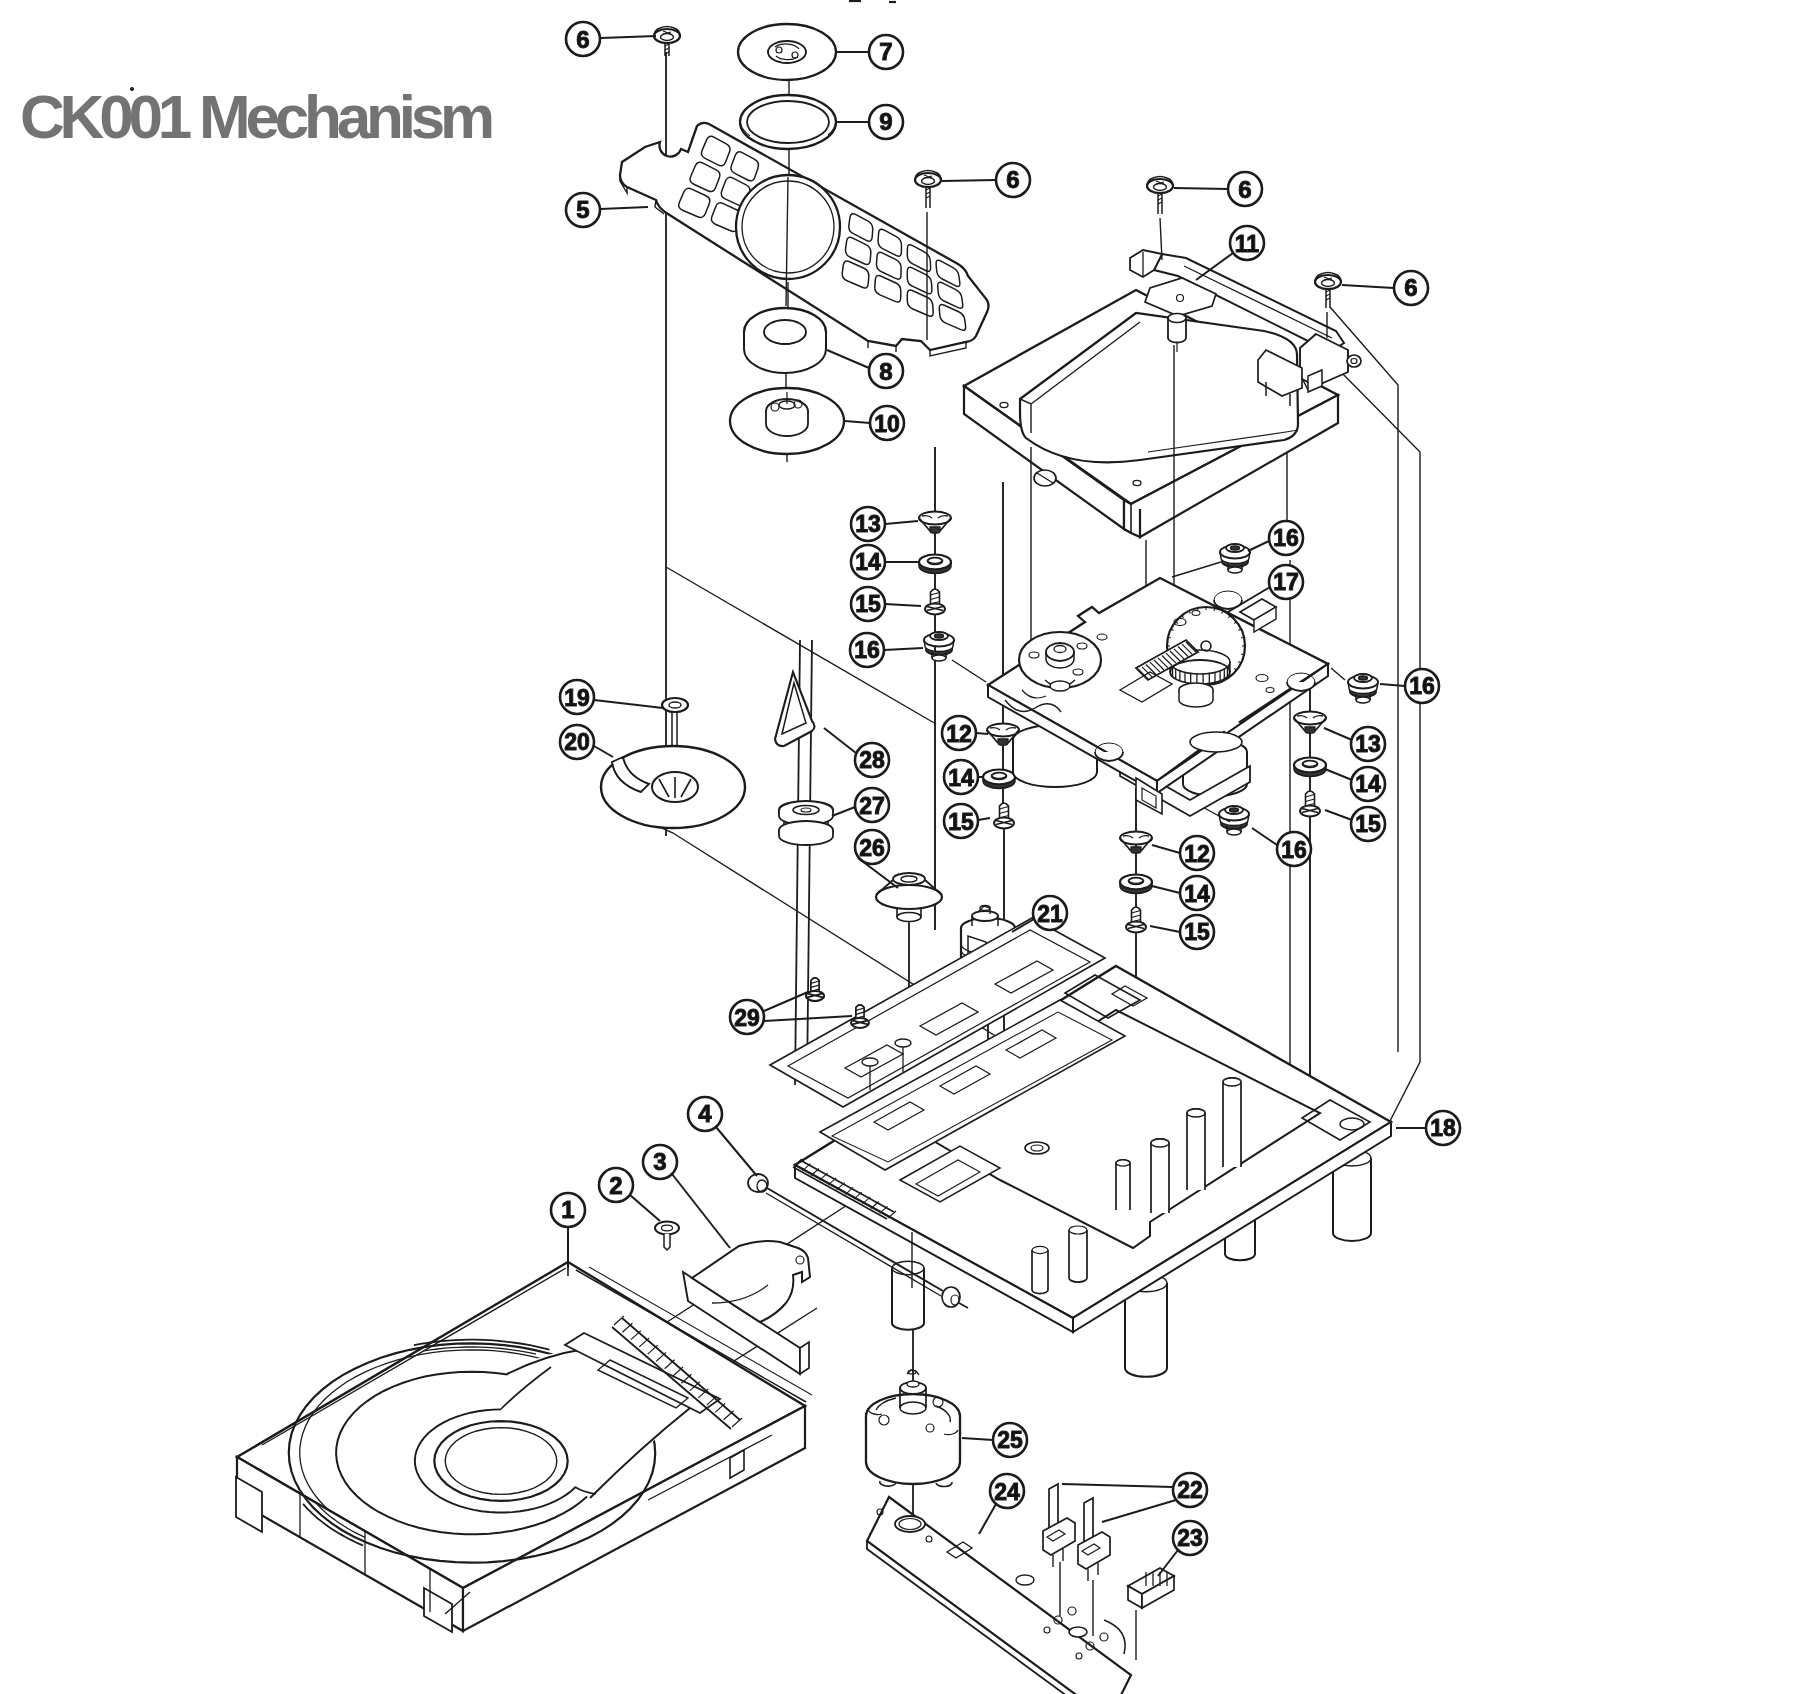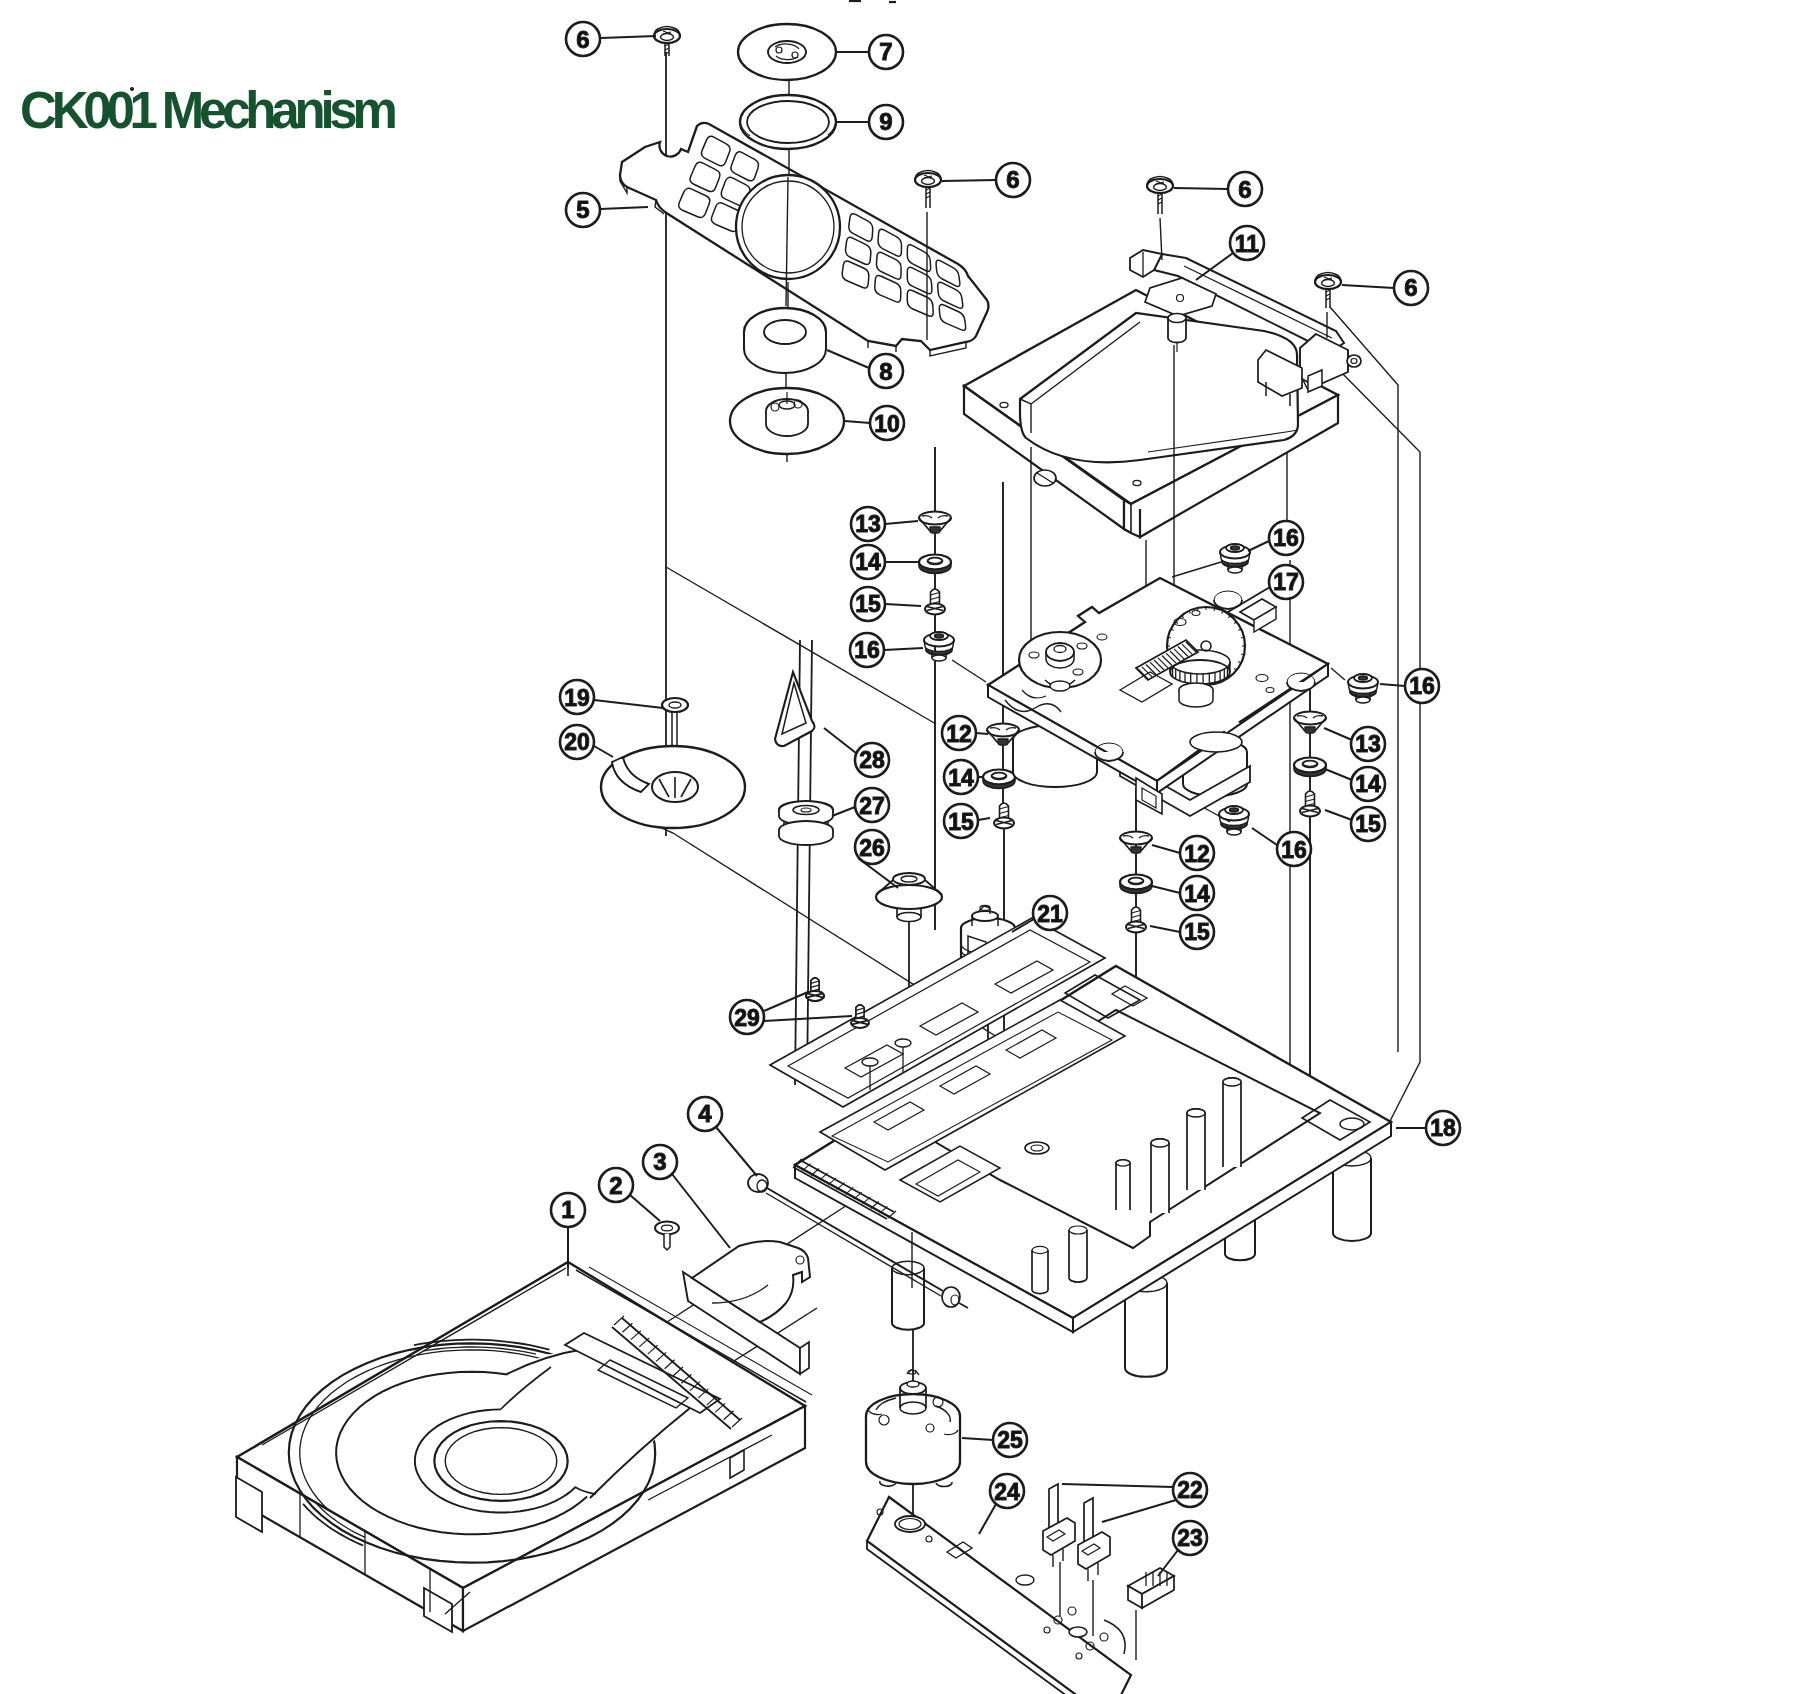--- a/index.html
+++ b/index.html
@@ -1,17 +1,17 @@
 <!DOCTYPE html>
 <html><head><meta charset="utf-8">
 <style>
 html,body{margin:0;padding:0;background:#ffffff;}
 #pg{position:relative;width:1800px;height:1694px;background:#ffffff;overflow:hidden;}
 .title{position:absolute;left:20px;top:81px;font-family:"Liberation Sans",sans-serif;
- font-weight:bold;font-size:51px;letter-spacing:-5.2px;color:#14532d;white-space:nowrap;}
+ font-weight:bold;font-size:62px;letter-spacing:-5.2px;color:#737373;white-space:nowrap;}
 svg{position:absolute;left:0;top:0;}
 svg *{stroke:#1c1c1c;}
 text{font-family:"Liberation Sans",sans-serif;}
 </style></head>
 <body>
 <div id="pg">
 <svg width="1800" height="1694" viewBox="0 0 1800 1694">
 <line x1="666.0" y1="52.0" x2="666.0" y2="836.0" stroke-width="1.8"></line>
 <line x1="666.0" y1="567.0" x2="936.0" y2="724.0" stroke-width="1.4"></line>
 <line x1="935.0" y1="447.0" x2="935.0" y2="520.0" stroke-width="1.9"></line>

